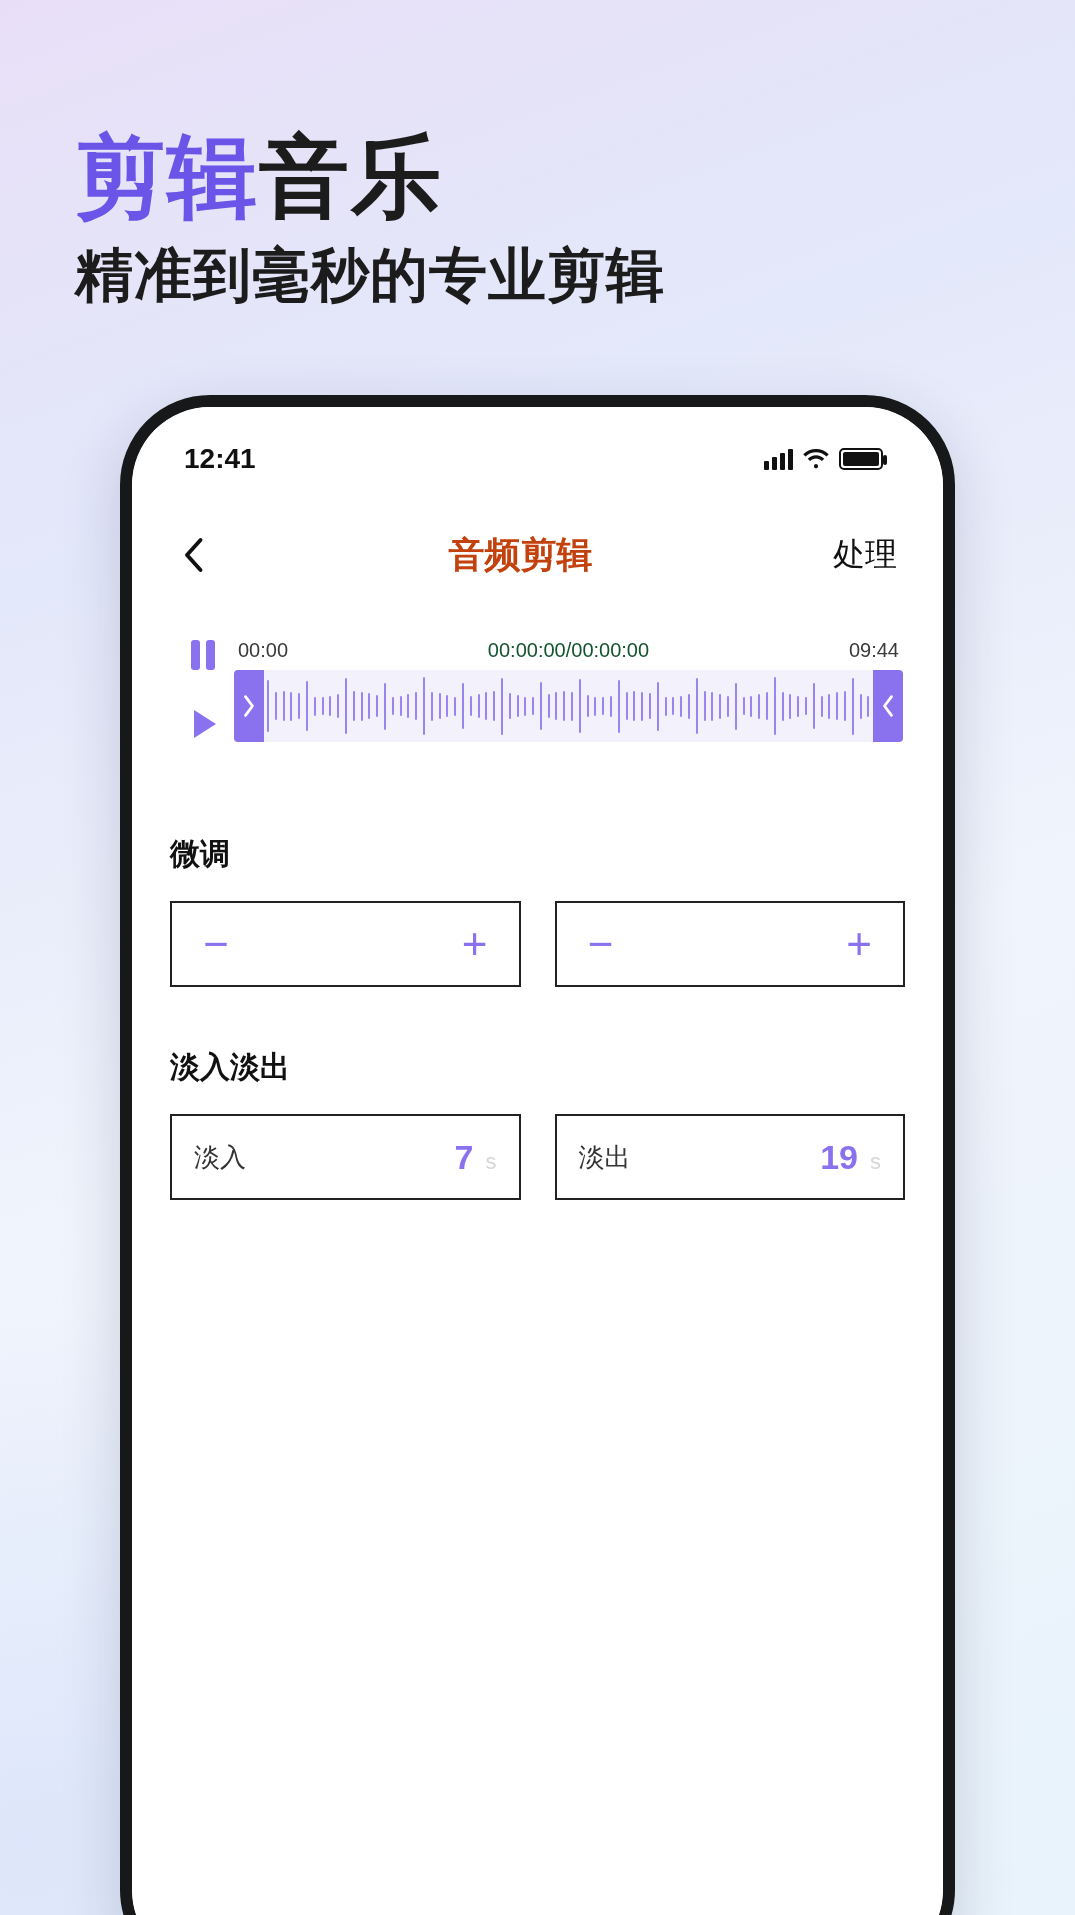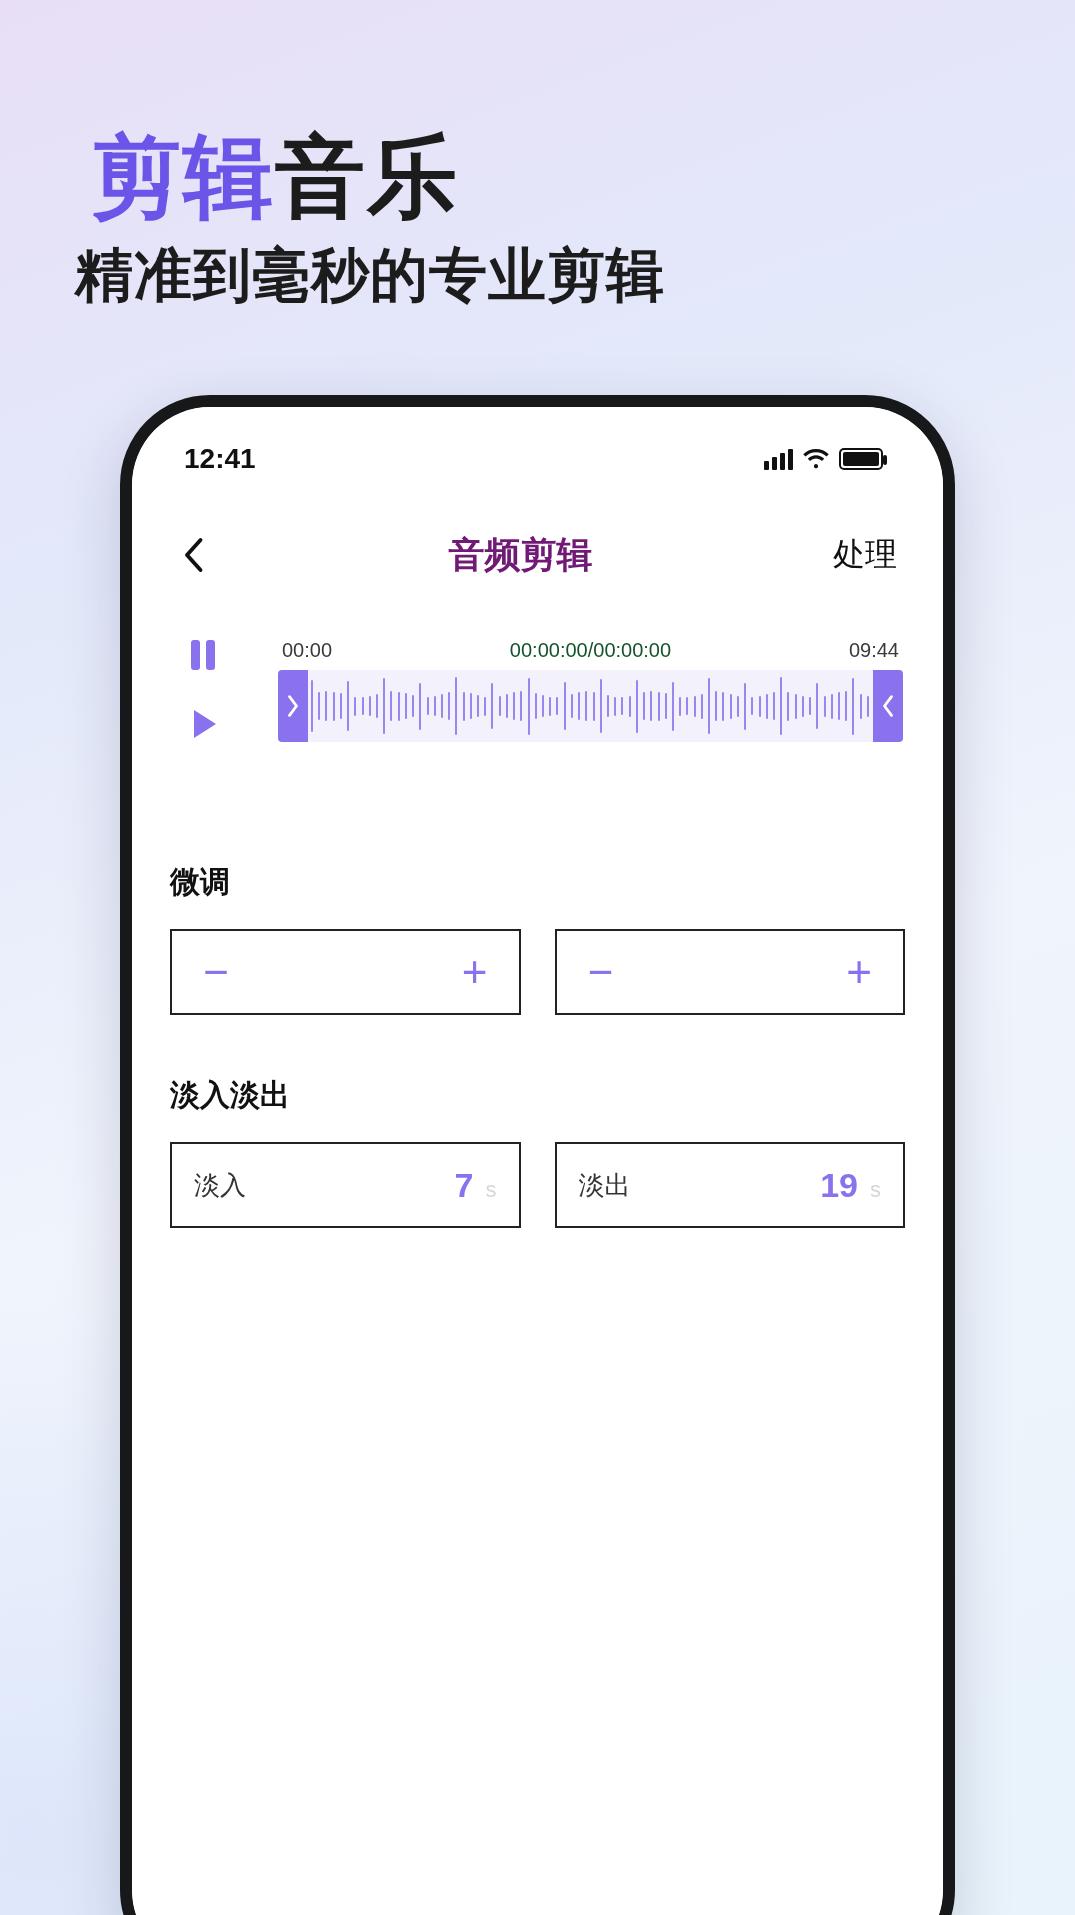--- a/index.html
+++ b/index.html
@@ -17,21 +17,21 @@
     top: 1290px;
     width: 1100px;
     height: 1100px;
     border-radius: 50%;
     background: radial-gradient(circle at 50% 50%, rgba(210,220,250,0.55), rgba(210,220,250,0.0) 70%);
     pointer-events: none;
   }
 
   
   .hero { position: absolute; left: 75px; top: 130px; }
-  .hero-title { font-size: 90px; font-weight: 900; letter-spacing: 2px; line-height: 1.05; margin-left: 16px; }
+  .hero-title { font-size: 90px; font-weight: 900; letter-spacing: 2px; line-height: 1.05; }
   .hero-title .accent { color: #6a55e8; }
   .hero-title .dark { color: #1c1c1c; }
   .hero-sub { margin-top: 12px; font-size: 58px; font-weight: 900; color: #1c1c1c; letter-spacing: 1px; }
 
   
   .phone {
     position: absolute;
     left: 120px;
     top: 395px;
     width: 835px;
@@ -79,48 +79,48 @@
   
   .navhdr {
     display: flex;
     align-items: center;
     justify-content: space-between;
     margin-top: 46px;
     padding: 0 8px;
   }
   .back-btn { width:42px; height:42px; display:flex; align-items:center; justify-content:center; cursor:pointer; }
   .back-btn svg{ width:22px; height:36px; }
-  .nav-title { font-size: 36px; font-weight: 600; color:#701a75; }
+  .nav-title { font-size: 36px; font-weight: 600; color:#c2410c; }
   .nav-action { font-size: 32px; font-weight: 400; color:#111; cursor:pointer; padding:4px 6px;}
 
   
   .wave-wrap { margin-top: 58px; padding: 0 8px; }
   .wave-top { display:flex; align-items:center; }
   .left-ctrls { width:62px; display:flex; flex-direction:column; align-items:center; gap:40px; margin-top:-4px;}
   .pause-icon{ width:24px; height:30px; display:flex; gap:6px; cursor:pointer;}
   .pause-icon span{ width:9px; height:30px; background:#8a72ef; border-radius:3px; }
   .play-icon{ width:0; height:0; border-top:14px solid transparent; border-bottom:14px solid transparent; border-left:22px solid #8a72ef; cursor:pointer; margin-left:4px;}
-  .wave-right{ flex:1;margin-left:44px; }
+  .wave-right{ flex:1; }
   .time-row{ display:flex; justify-content:space-between; font-size:20px; color:#3a3a3a; padding:0 4px 8px 4px; }
   .time-center{ color:#14532d; }
   .waveform{
     position:relative; height:72px; background:#f3f1fb; border-radius:4px;
     display:flex; align-items:stretch; overflow:hidden;
   }
   .wf-handle{ width:30px; background:#8a72ef; display:flex; align-items:center; justify-content:center; cursor:ew-resize;}
   .wf-handle svg{ width:14px; height:24px; fill:#fff; }
   .wf-body{ flex:1; position:relative; }
   .wf-ticks{ position:absolute; inset:0; display:flex; align-items:center; justify-content:space-between; padding:0 3px;}
   .wf-ticks span{
     width:2px; background:#8a72ef; opacity:0.85; border-radius:1px;
   }
   .file-name{ font-size:20px; color:#9a9a9a; margin-top:26px; padding-left:68px; }
 
   
-  .section{ margin-top:120px; padding:0 6px;}
+  .section{ margin-top:92px; padding:0 6px;}
   .section + .section{ margin-top:60px; }
   .section-title{ font-size:30px; font-weight:600; color:#111; margin-bottom:26px;}
   .grid-2{ display:flex; gap:34px; }
   .box{
     flex:1; height:86px; border:2px solid #222; background:#fff;
     display:flex; align-items:center; justify-content:space-between;
     padding:0 24px;
   }
   .pm-btn{ font-size:44px; font-weight:300; color:#8a72ef; line-height:1; cursor:pointer; user-select:none; width:40px; text-align:center;}
   .fade-box{ flex:1; height:86px; border:2px solid #222; background:#fff;

